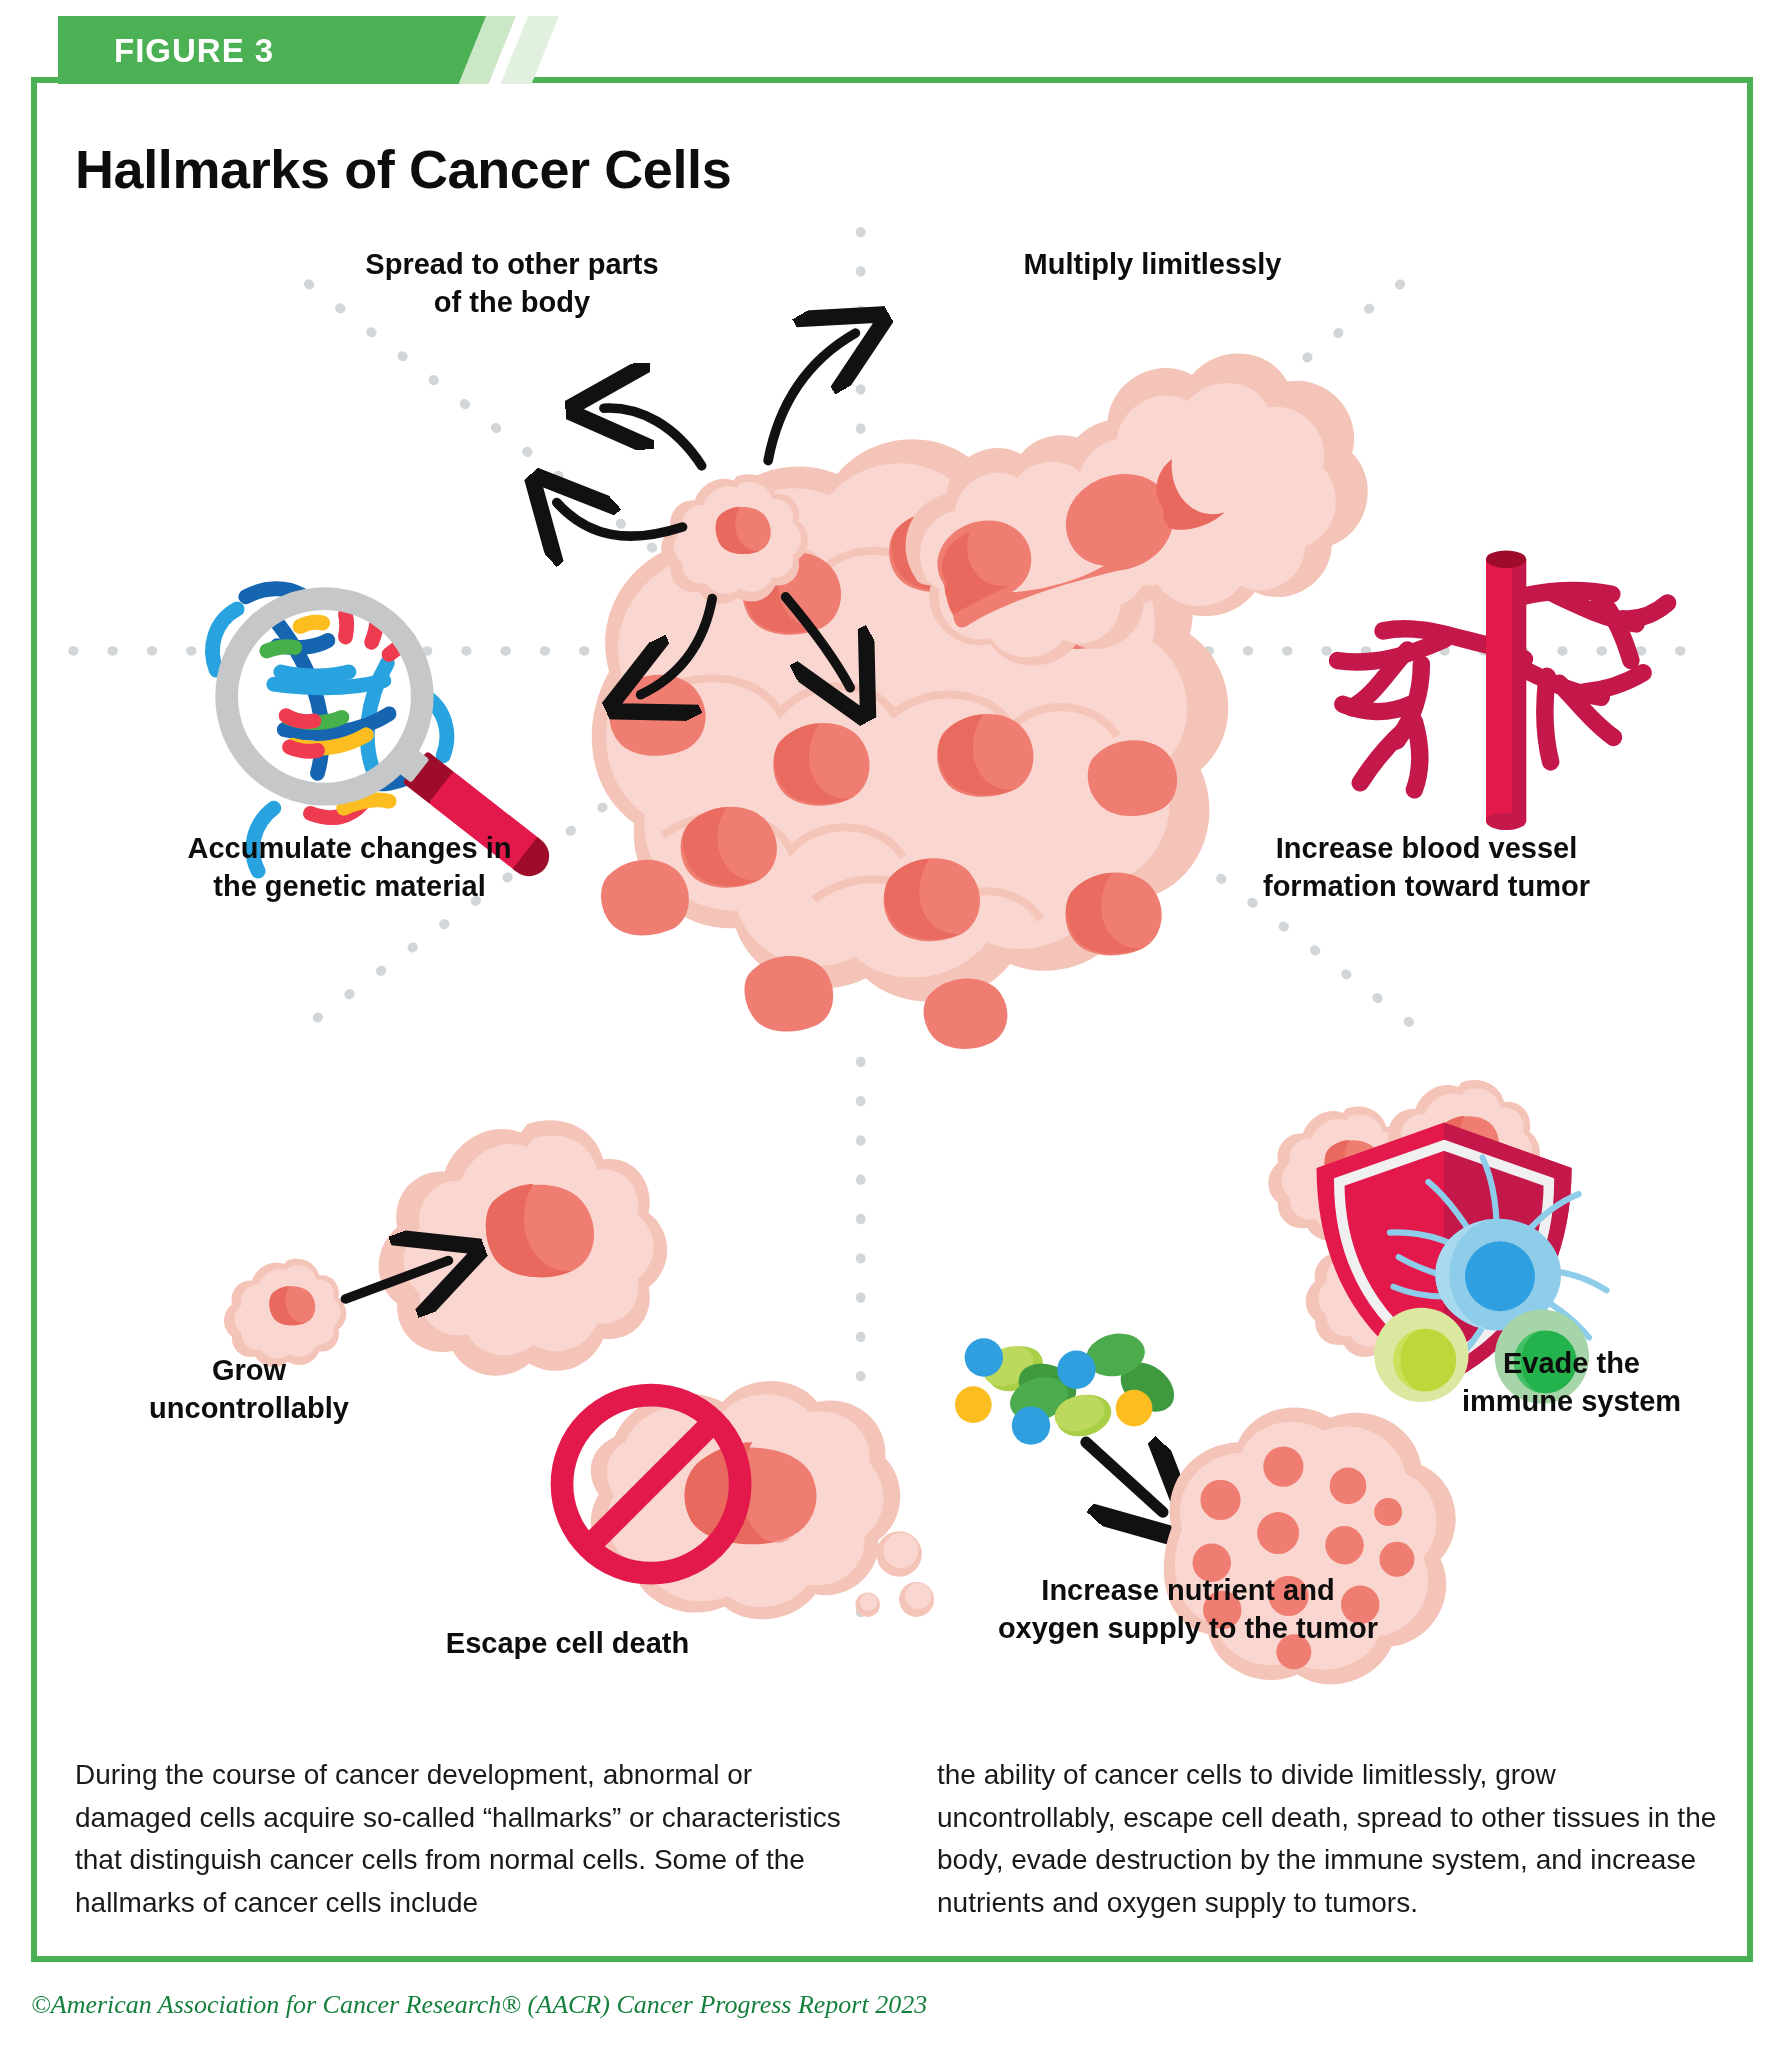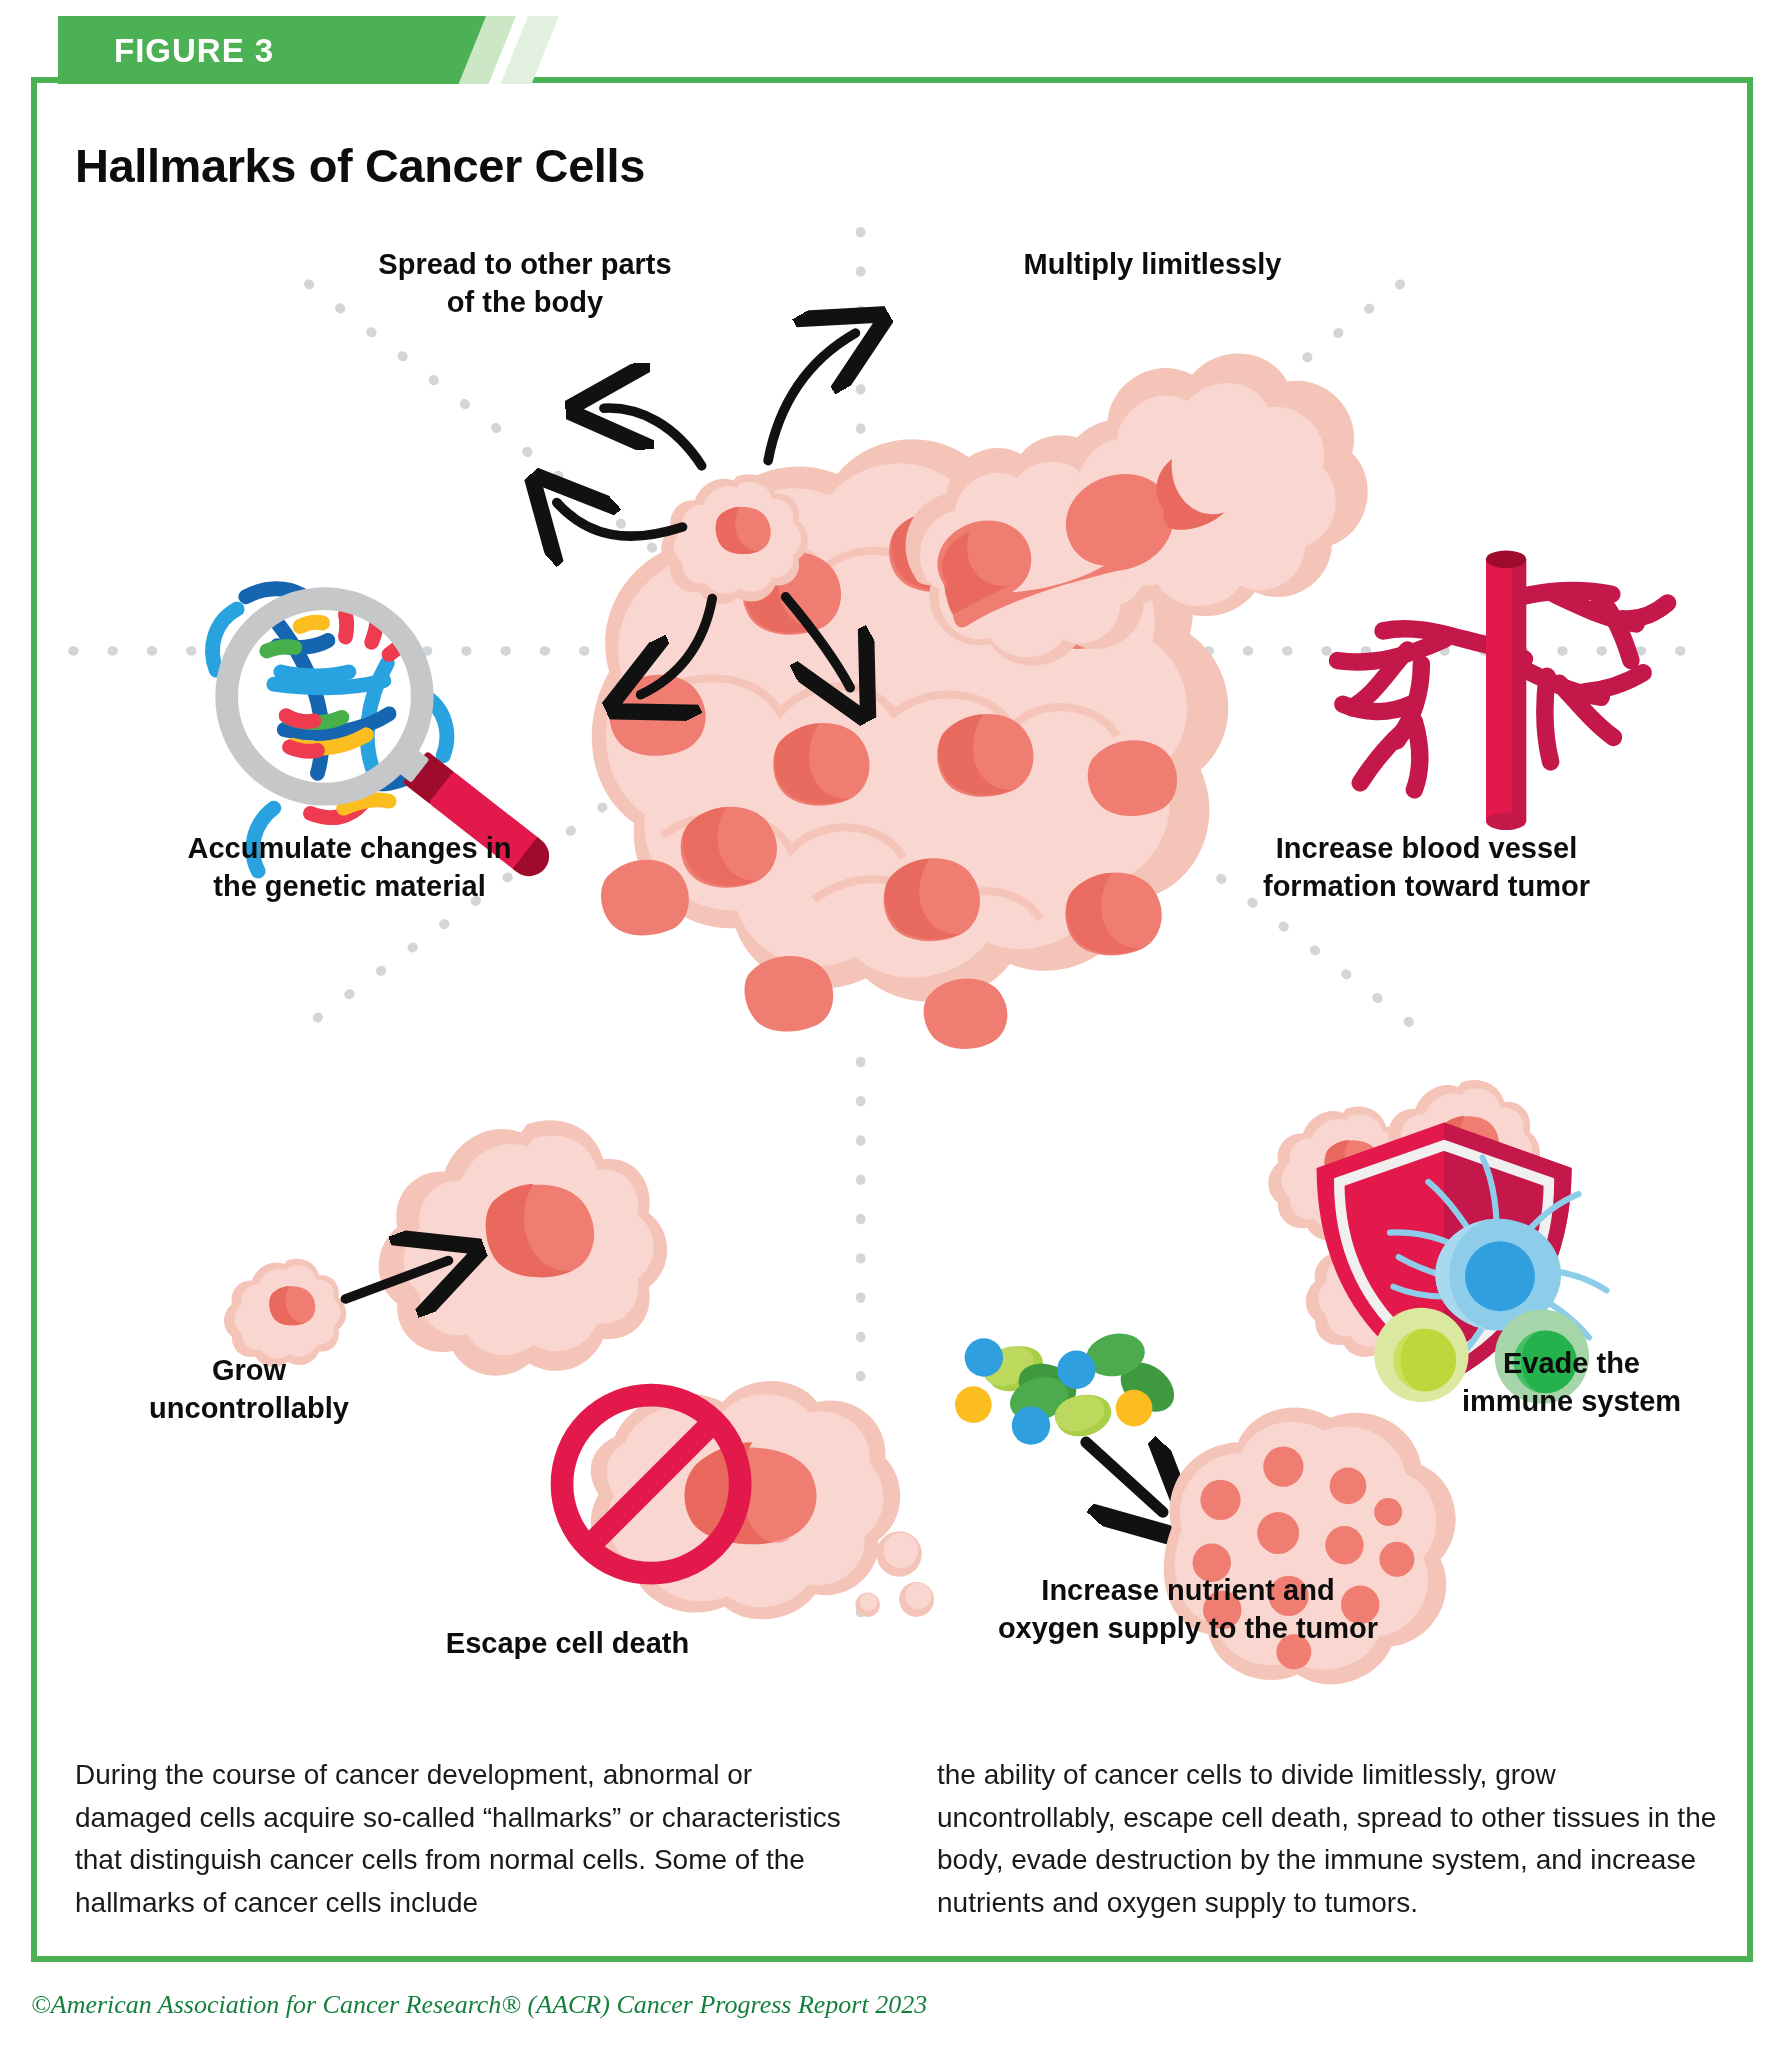--- a/index.html
+++ b/index.html
@@ -40,38 +40,38 @@
   #figure-frame{
     position:absolute; left:31px; top:77px;
     width:1722px; height:1885px;
     border:6.1px solid #4cb054; background:#ffffff;
     z-index:2;
   }
 
   
   #page-title{
     position:absolute; left:75px; top:138px;
-    font-size:47px; font-weight:bold; color:#0d0d0d; letter-spacing:-0.4px;
+    font-size:54px; font-weight:bold; color:#0d0d0d; letter-spacing:-0.4px;
     z-index:5;
   }
 
   
   #diagram{
     position:absolute; left:38px; top:83px; width:1710px; height:1625px;
     z-index:4;
   }
   #diagram svg{ display:block; width:100%; height:100%; }
 
   
   .hallmark-label{
     position:absolute; z-index:5;
     font-size:29px; font-weight:bold; color:#0d0d0d;
     line-height:1.30; text-align:center; white-space:pre-line;
   }
-  #hl-spread     { left:298px;  top:246px;  width:454px; }
+  #hl-spread     { left:285px;  top:246px;  width:454px; }
   #hl-multiply   { left:943px; top:246px;  width:419px;text-align:center; }
   #hl-genetic    { left:96px;  top:830px;  width:507px; }
   #hl-vessel     { left:1182px; top:830px;  width:489px; }
   #hl-grow       { left:105px;  top:1352px; width:288px; }
   #hl-immune     { left:1397px; top:1345px; width:349px; }
   #hl-escape     { left:349px;  top:1625px; width:437px; }
   #hl-nutrient   { left:926px; top:1572px; width:524px; }
 
   
   #caption{

